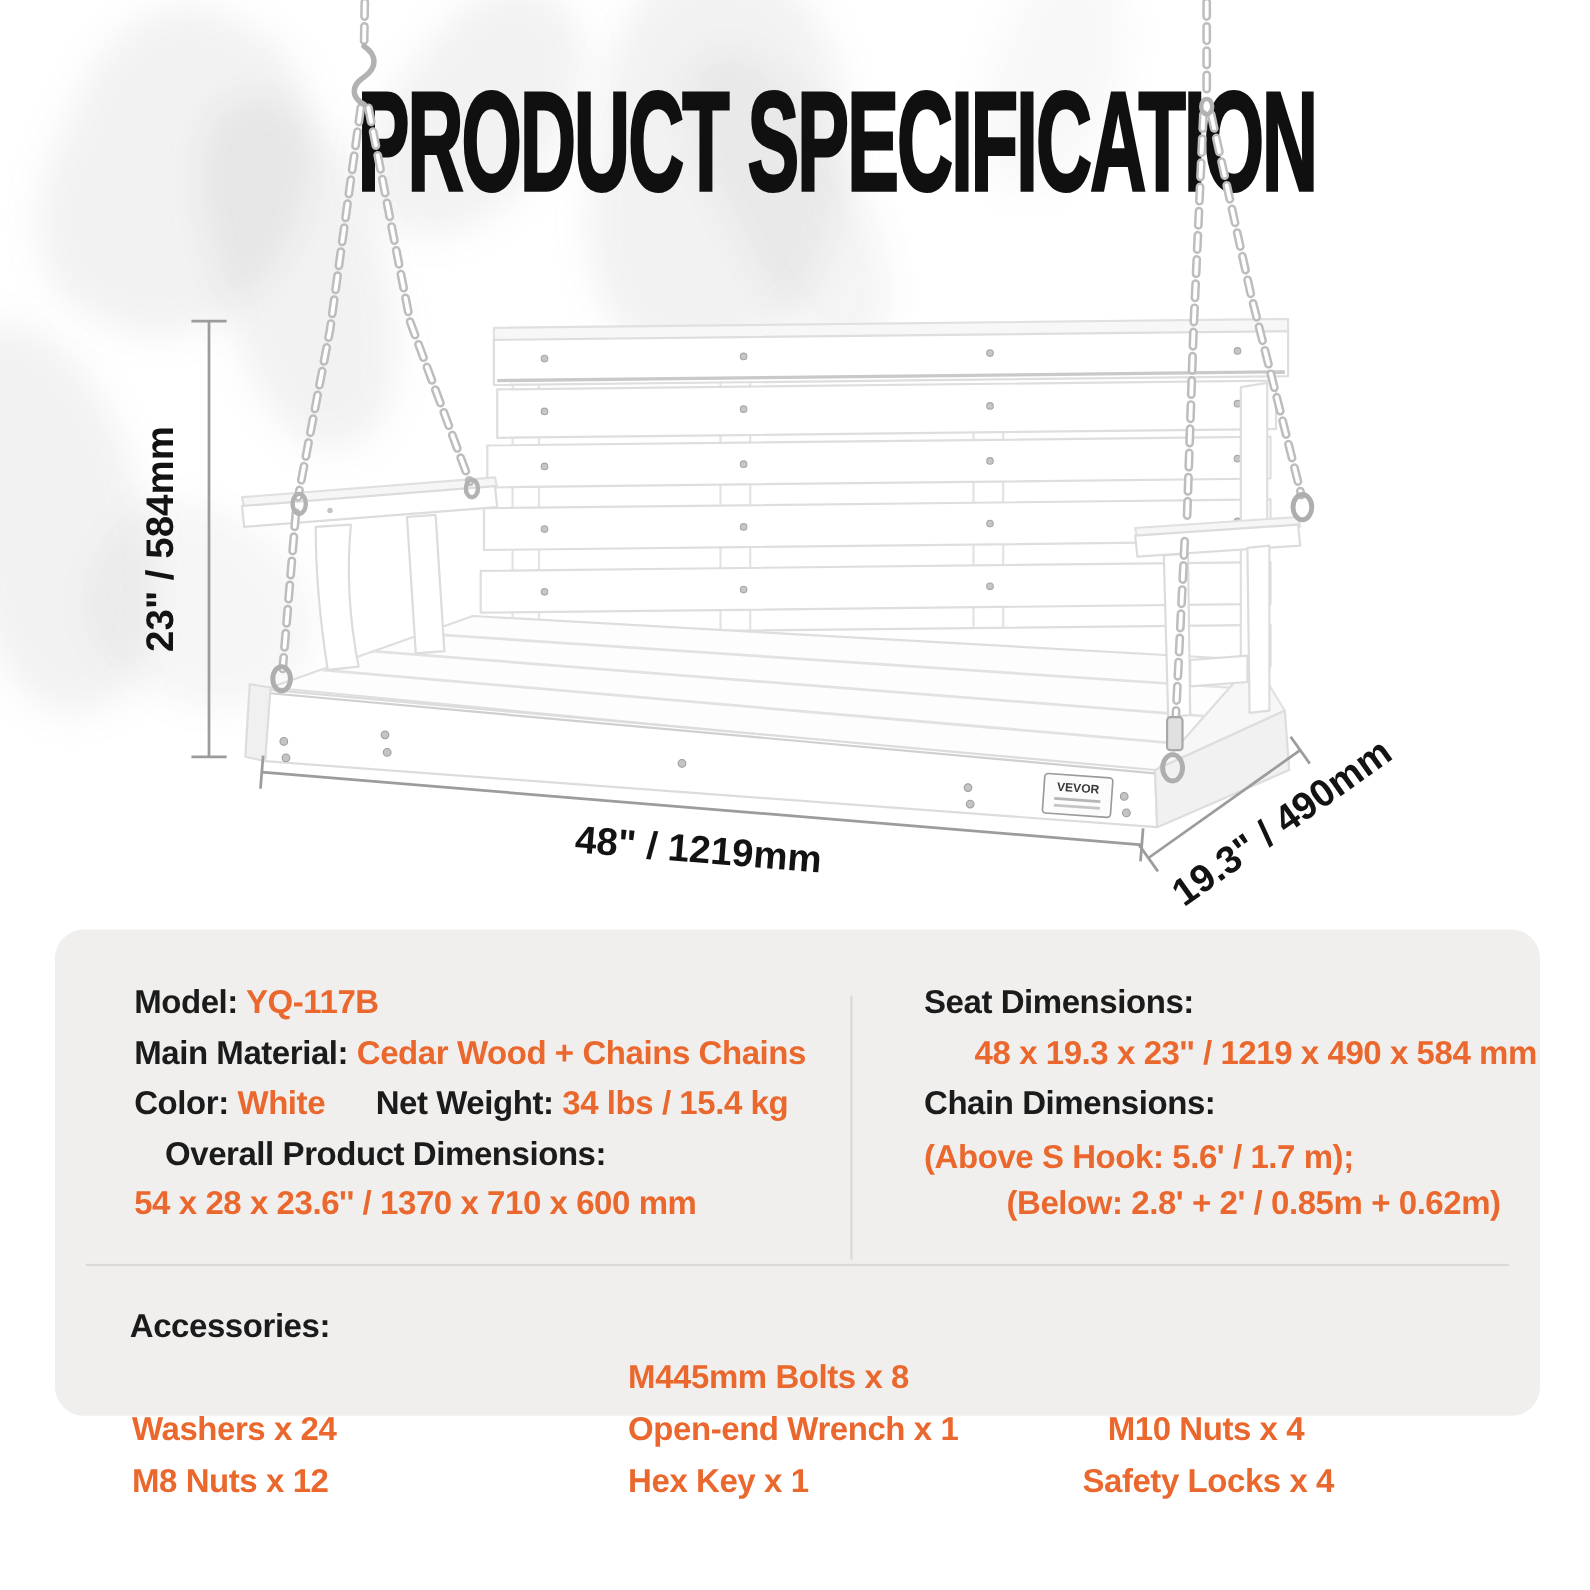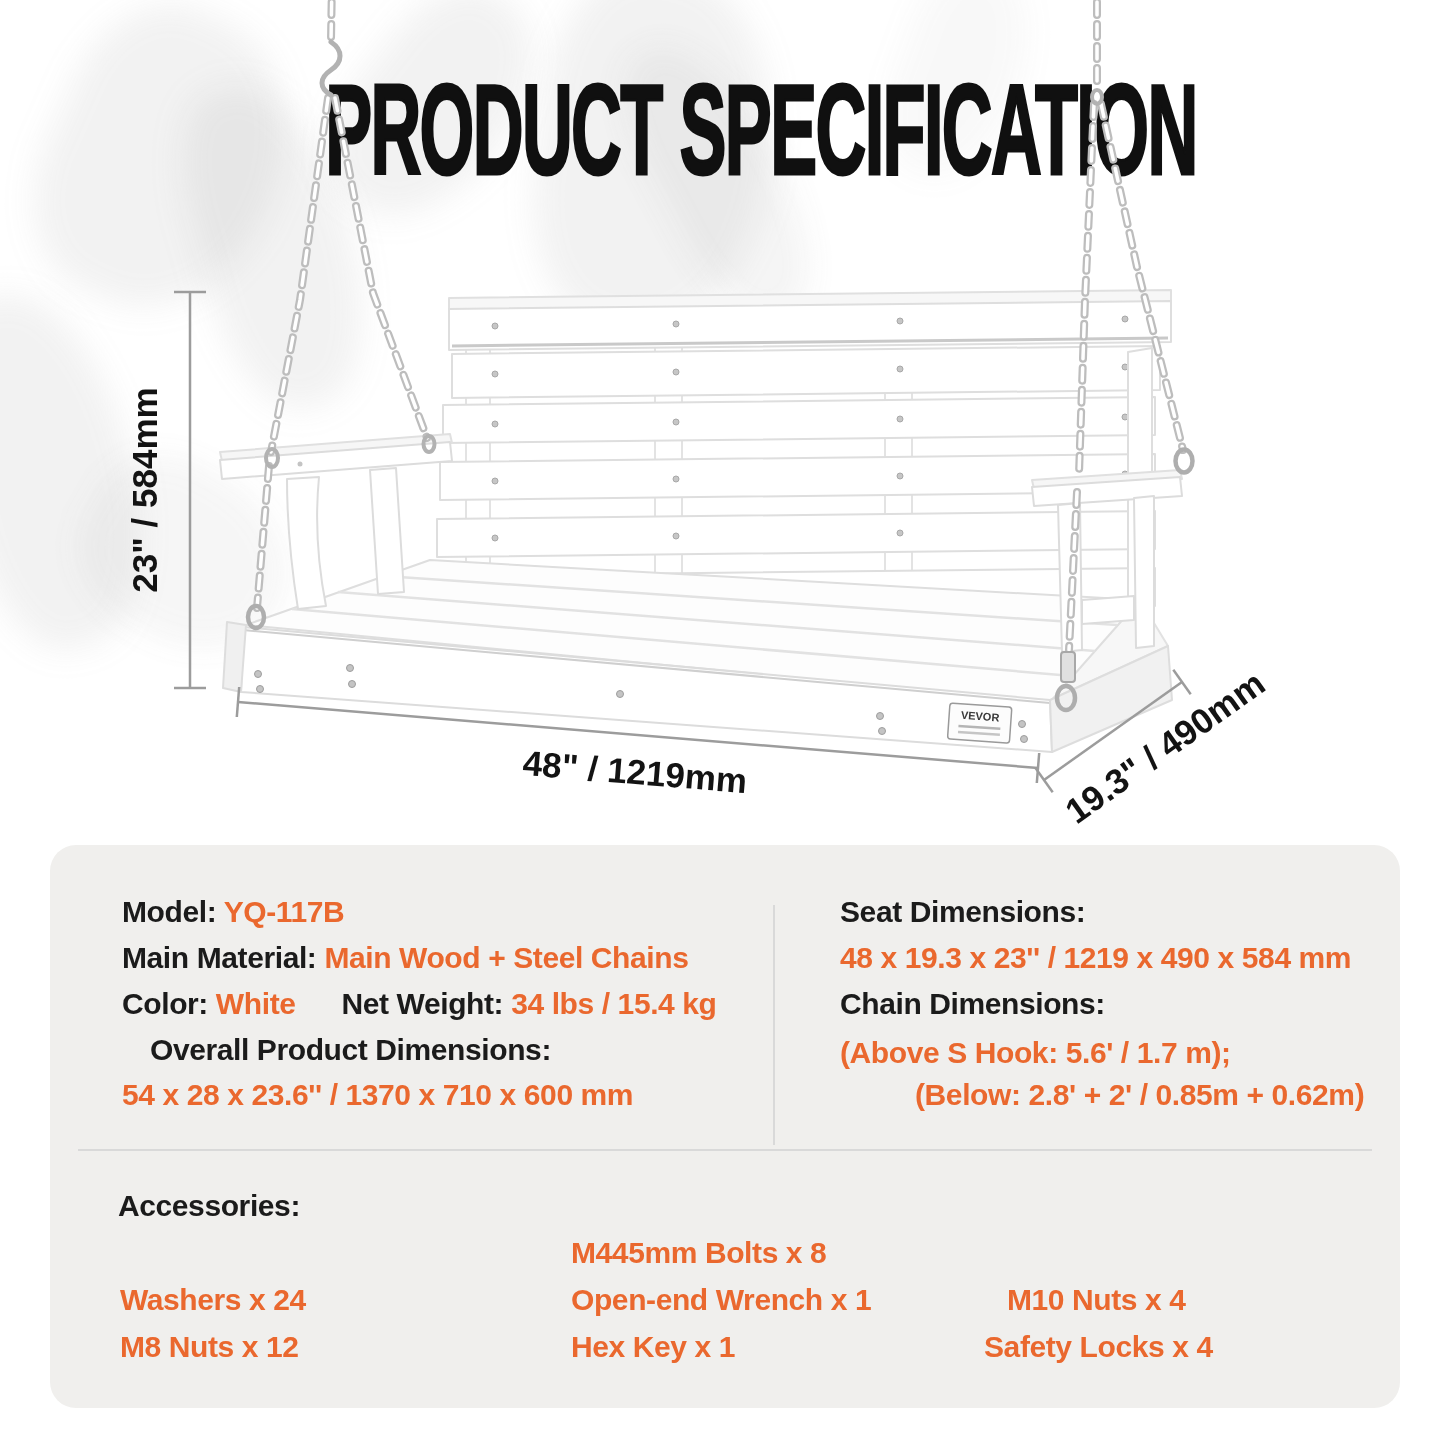--- a/index.html
+++ b/index.html
@@ -8,21 +8,21 @@
   
   .leaf{position:absolute;background:rgba(125,125,125,0.10);filter:blur(16px);
         border-radius:42% 58% 55% 45%;z-index:0;}
   
   .title{position:absolute;top:66px;left:0;width:100%;text-align:center;z-index:1;
          font-size:128px;line-height:128px;font-weight:bold;color:#101010;
          letter-spacing:-3px;white-space:nowrap;transform:scaleX(0.55);
          -webkit-text-stroke:3px #101010;}
   .fig{position:absolute;top:0;left:0;z-index:2;}
   
-  .panel{position:absolute;left:50px;top:845px;width:1350px;height:563px;z-index:3;
+  .panel{position:absolute;left:50px;top:845px;width:1350px;height:442px;z-index:3;
          background:#F0EFED;border-radius:26px;}
   .row{position:absolute;white-space:nowrap;font-weight:bold;font-size:30px;
        line-height:36px;letter-spacing:-0.4px;color:#1b1b1b;}
   .lab{color:#1b1b1b;}
   .val{color:#EA682E;}
   .gap{margin-left:46px;}
   .vdiv{position:absolute;left:723px;top:60px;width:2px;height:240px;background:#d9d9d9;}
   .hdiv{position:absolute;left:28px;right:28px;top:304px;height:2px;background:#d9d9d9;}
   svg text{font-family:"Liberation Sans",sans-serif;}
 </style>
@@ -190,36 +190,36 @@
   </svg>
 
   <div class="panel">
     <div class="vdiv"></div>
     <div class="hdiv"></div>
 
     <div class="row" style="left:72px;top:49px;">
       <span class="lab">Model: </span><span class="val">YQ-117B</span>
     </div>
     <div class="row" style="left:72px;top:95px;">
-      <span class="lab">Main Material: </span><span class="val">Main Wood + Steel Chains</span>
+      <span class="lab">Main Material: </span><span class="val">Cedar Wood + Chains Chains</span>
     </div>
     <div class="row" style="left:72px;top:141px;">
       <span class="lab">Color: </span><span class="val">White</span><span class="lab gap">Net Weight: </span><span class="val">34 lbs / 15.4 kg</span>
     </div>
     <div class="row" style="left:72px;top:187px;margin-left:28px;">
       <span class="lab">Overall Product Dimensions:</span>
     </div>
     <div class="row" style="left:72px;top:232px;text-align:center;">
       <span class="val">54 x 28 x 23.6'' / 1370 x 710 x 600 mm</span>
     </div>
 
     <div class="row" style="left:790px;top:49px;">
       <span class="lab">Seat Dimensions:</span>
     </div>
-    <div class="row" style="left:790px;top:95px;">
+    <div class="row" style="left:836px;top:95px;">
       <span class="val">48 x 19.3 x 23'' / 1219 x 490 x 584 mm</span>
     </div>
     <div class="row" style="left:790px;top:141px;">
       <span class="lab">Chain Dimensions:</span>
     </div>
     <div class="row" style="left:790px;top:190px;text-align:center;">
       <span class="val">(Above S Hook: 5.6' / 1.7 m);</span>
     </div>
     <div class="row" style="left:834px;top:232px;margin-left:31px;">
       <span class="val">(Below: 2.8' + 2' / 0.85m + 0.62m)</span>

